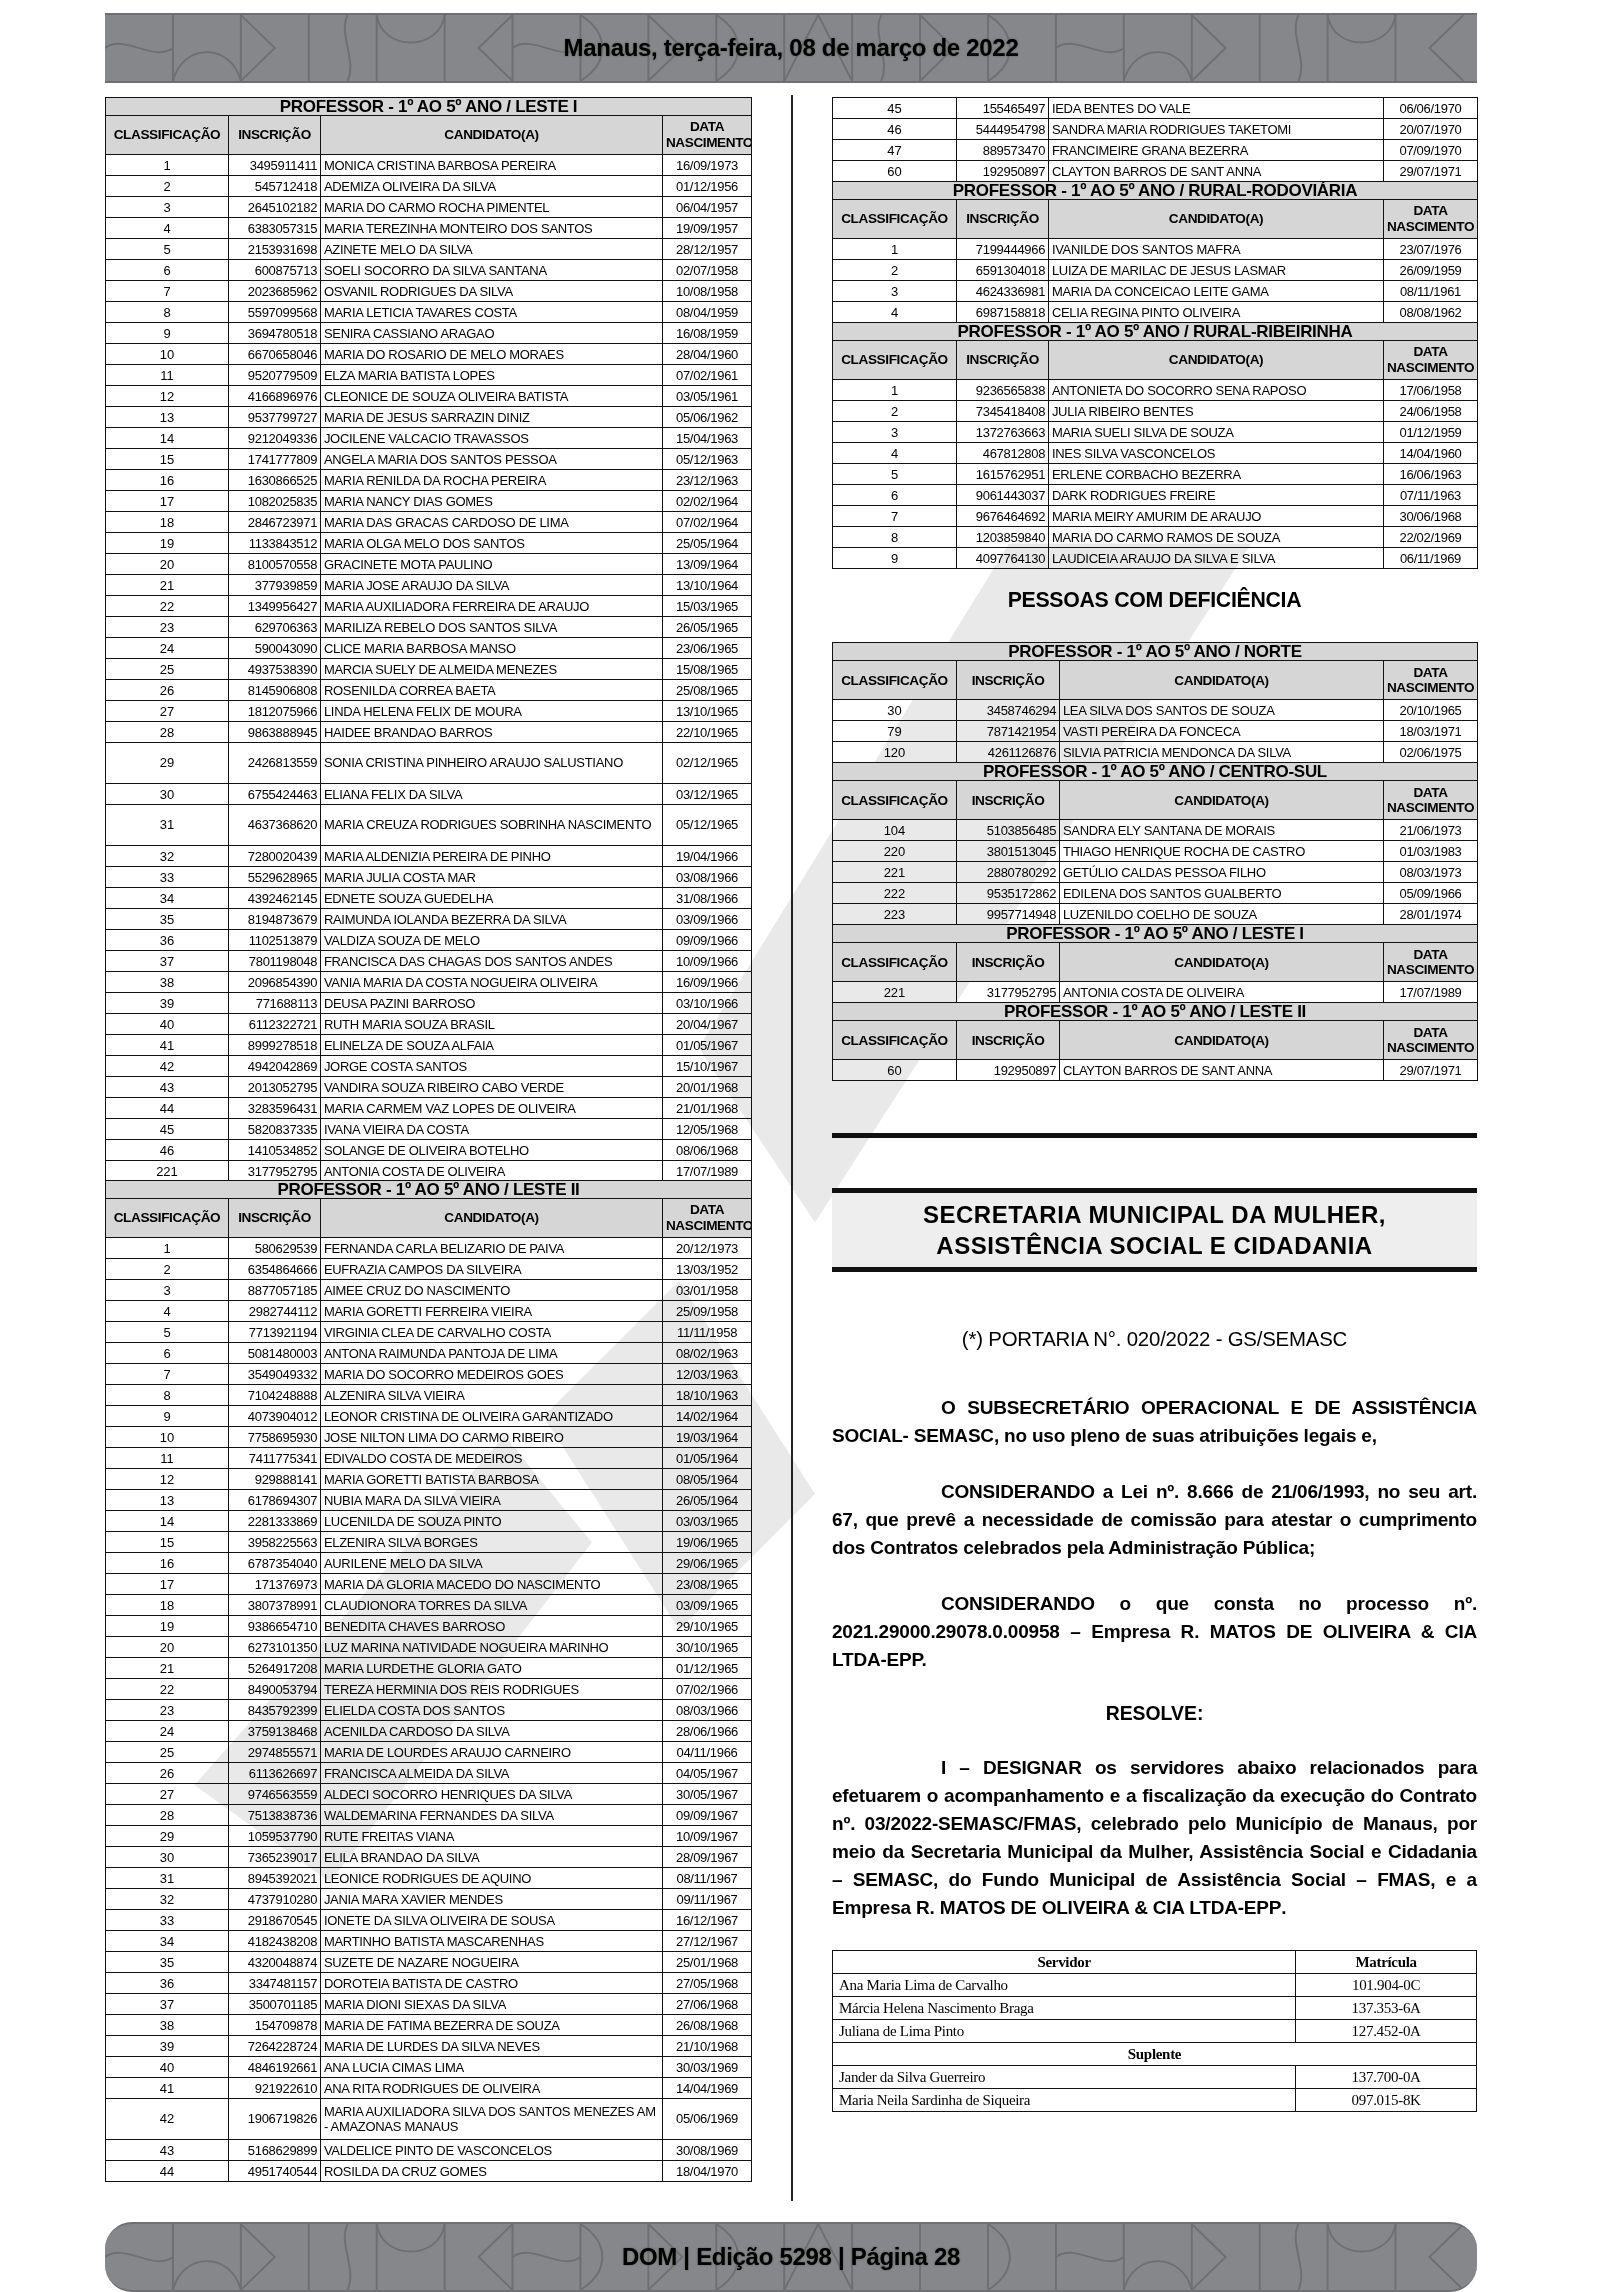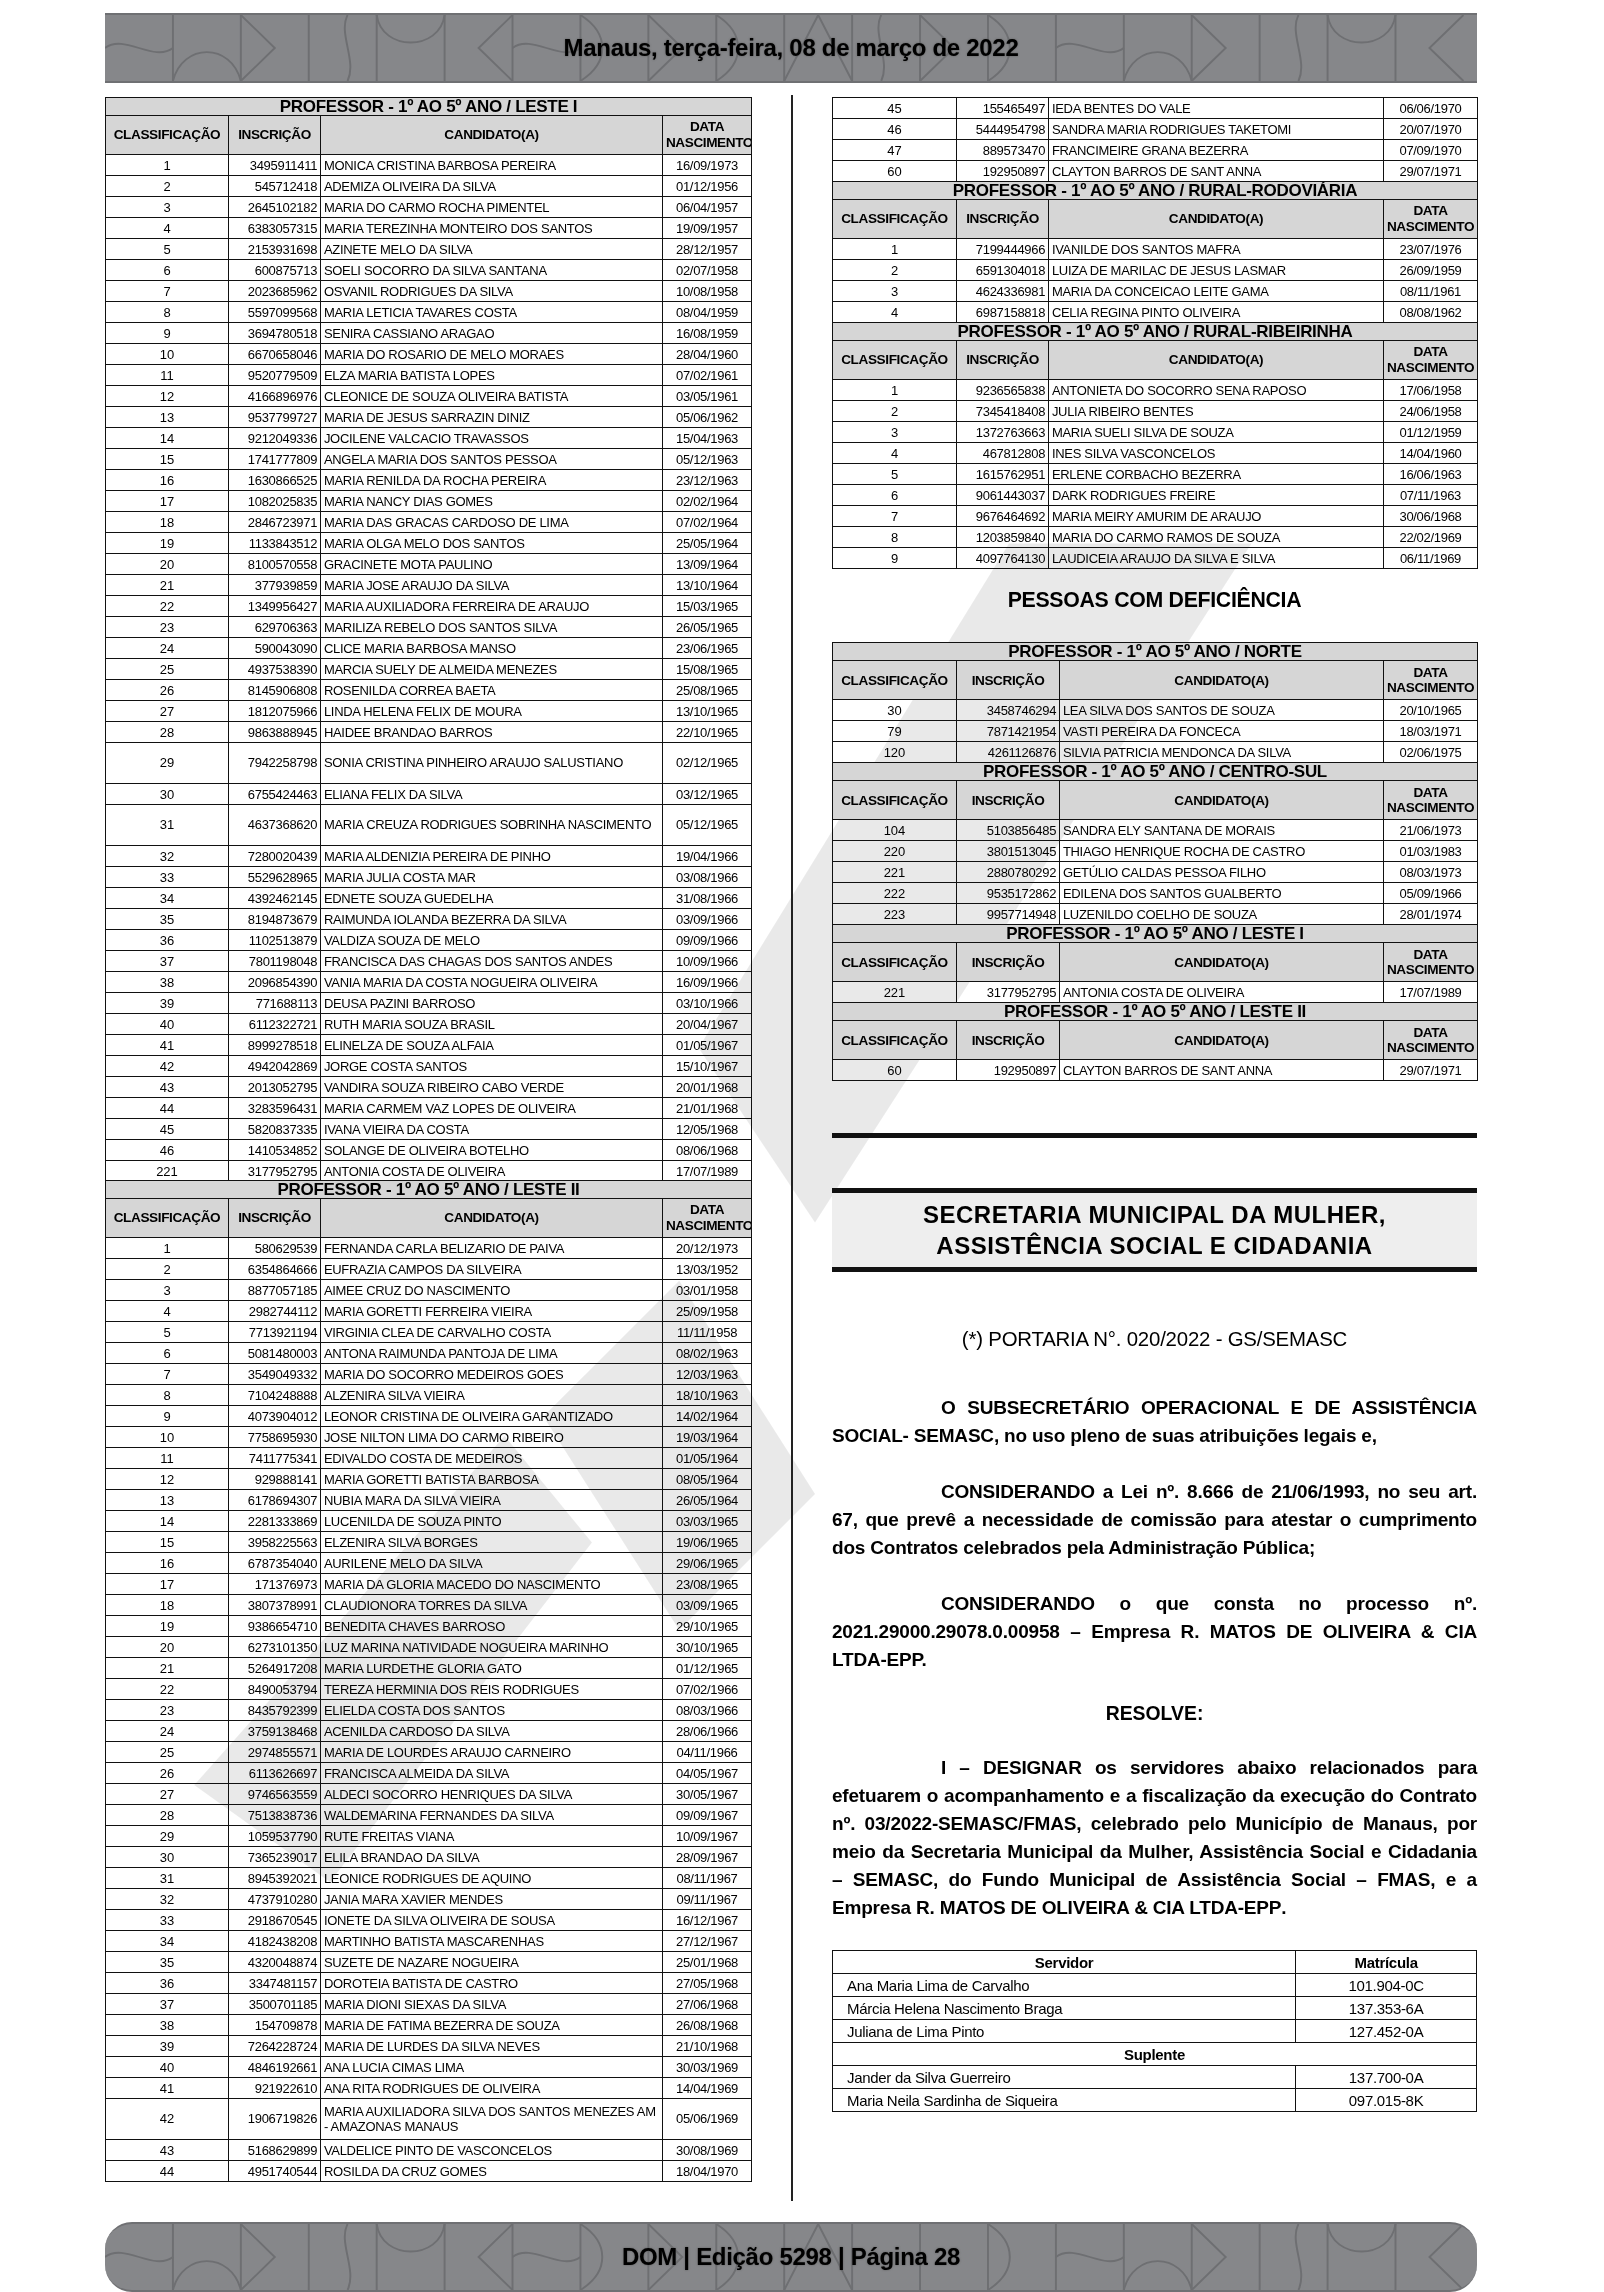--- a/index.html
+++ b/index.html
@@ -49,21 +49,21 @@
     letter-spacing: -0.3px;
   }
   .rule-thick { height: 4.9px; background: #111; }
   .sec-block { background: #eeeeee; text-align: center; font-weight: bold; font-size: 24px; line-height: 1.3; padding: 5.8px 0; letter-spacing: 0.5px; }
   .portaria { text-align: center; font-weight: normal; font-size: 20.4px; margin: 56px 0 43px; letter-spacing: -0.2px; }
   .para { font-size: 19px; line-height: 28px; text-align: justify; margin-bottom: 28px; letter-spacing: -0.2px; font-weight: bold; }
   .para .indent { display: inline-block; width: 109px; }
   .resolve { text-align: center; font-weight: bold; font-size: 19.4px; margin: 16px 0 29px; }
 
   table.serv { width: 100%; border-collapse: collapse; font-size: 15px; letter-spacing: -0.3px; }
-  table.serv td, table.serv th { border: 1.9px solid #111; padding: 0 14px; height: 23px; }
+  table.serv td, table.serv th { border: 1.9px solid #111; padding: 0 6px; height: 23px; font-family: Liberation Serif, serif; }
   table.serv th { font-weight: bold; text-align: center; }
   table.serv td.mat { text-align: center; }
   .watermark { position: absolute; left: 136px; top: 543px; width: 1164px; height: 1359px; pointer-events: none; opacity: 0.12; }
 </style>
 </head>
 <body>
 
 <div class="band top">
   <svg class="pattern" viewBox="0 0 1414 72" preserveAspectRatio="none">
     <g fill="none" stroke="#6e6f72" stroke-width="2">
@@ -284,21 +284,21 @@
           <td class="date">13/10/1965</td>
         </tr>
         <tr class="">
           <td class="num">28</td>
           <td class="ins">9863888945</td>
           <td class="name">HAIDEE BRANDAO BARROS</td>
           <td class="date">22/10/1965</td>
         </tr>
         <tr class="tall">
           <td class="num">29</td>
-          <td class="ins">7942258798</td>
+          <td class="ins">2426813559</td>
           <td class="name">SONIA CRISTINA PINHEIRO ARAUJO SALUSTIANO</td>
           <td class="date">02/12/1965</td>
         </tr>
         <tr class="">
           <td class="num">30</td>
           <td class="ins">6755424463</td>
           <td class="name">ELIANA FELIX DA SILVA</td>
           <td class="date">03/12/1965</td>
         </tr>
         <tr class="tall">

